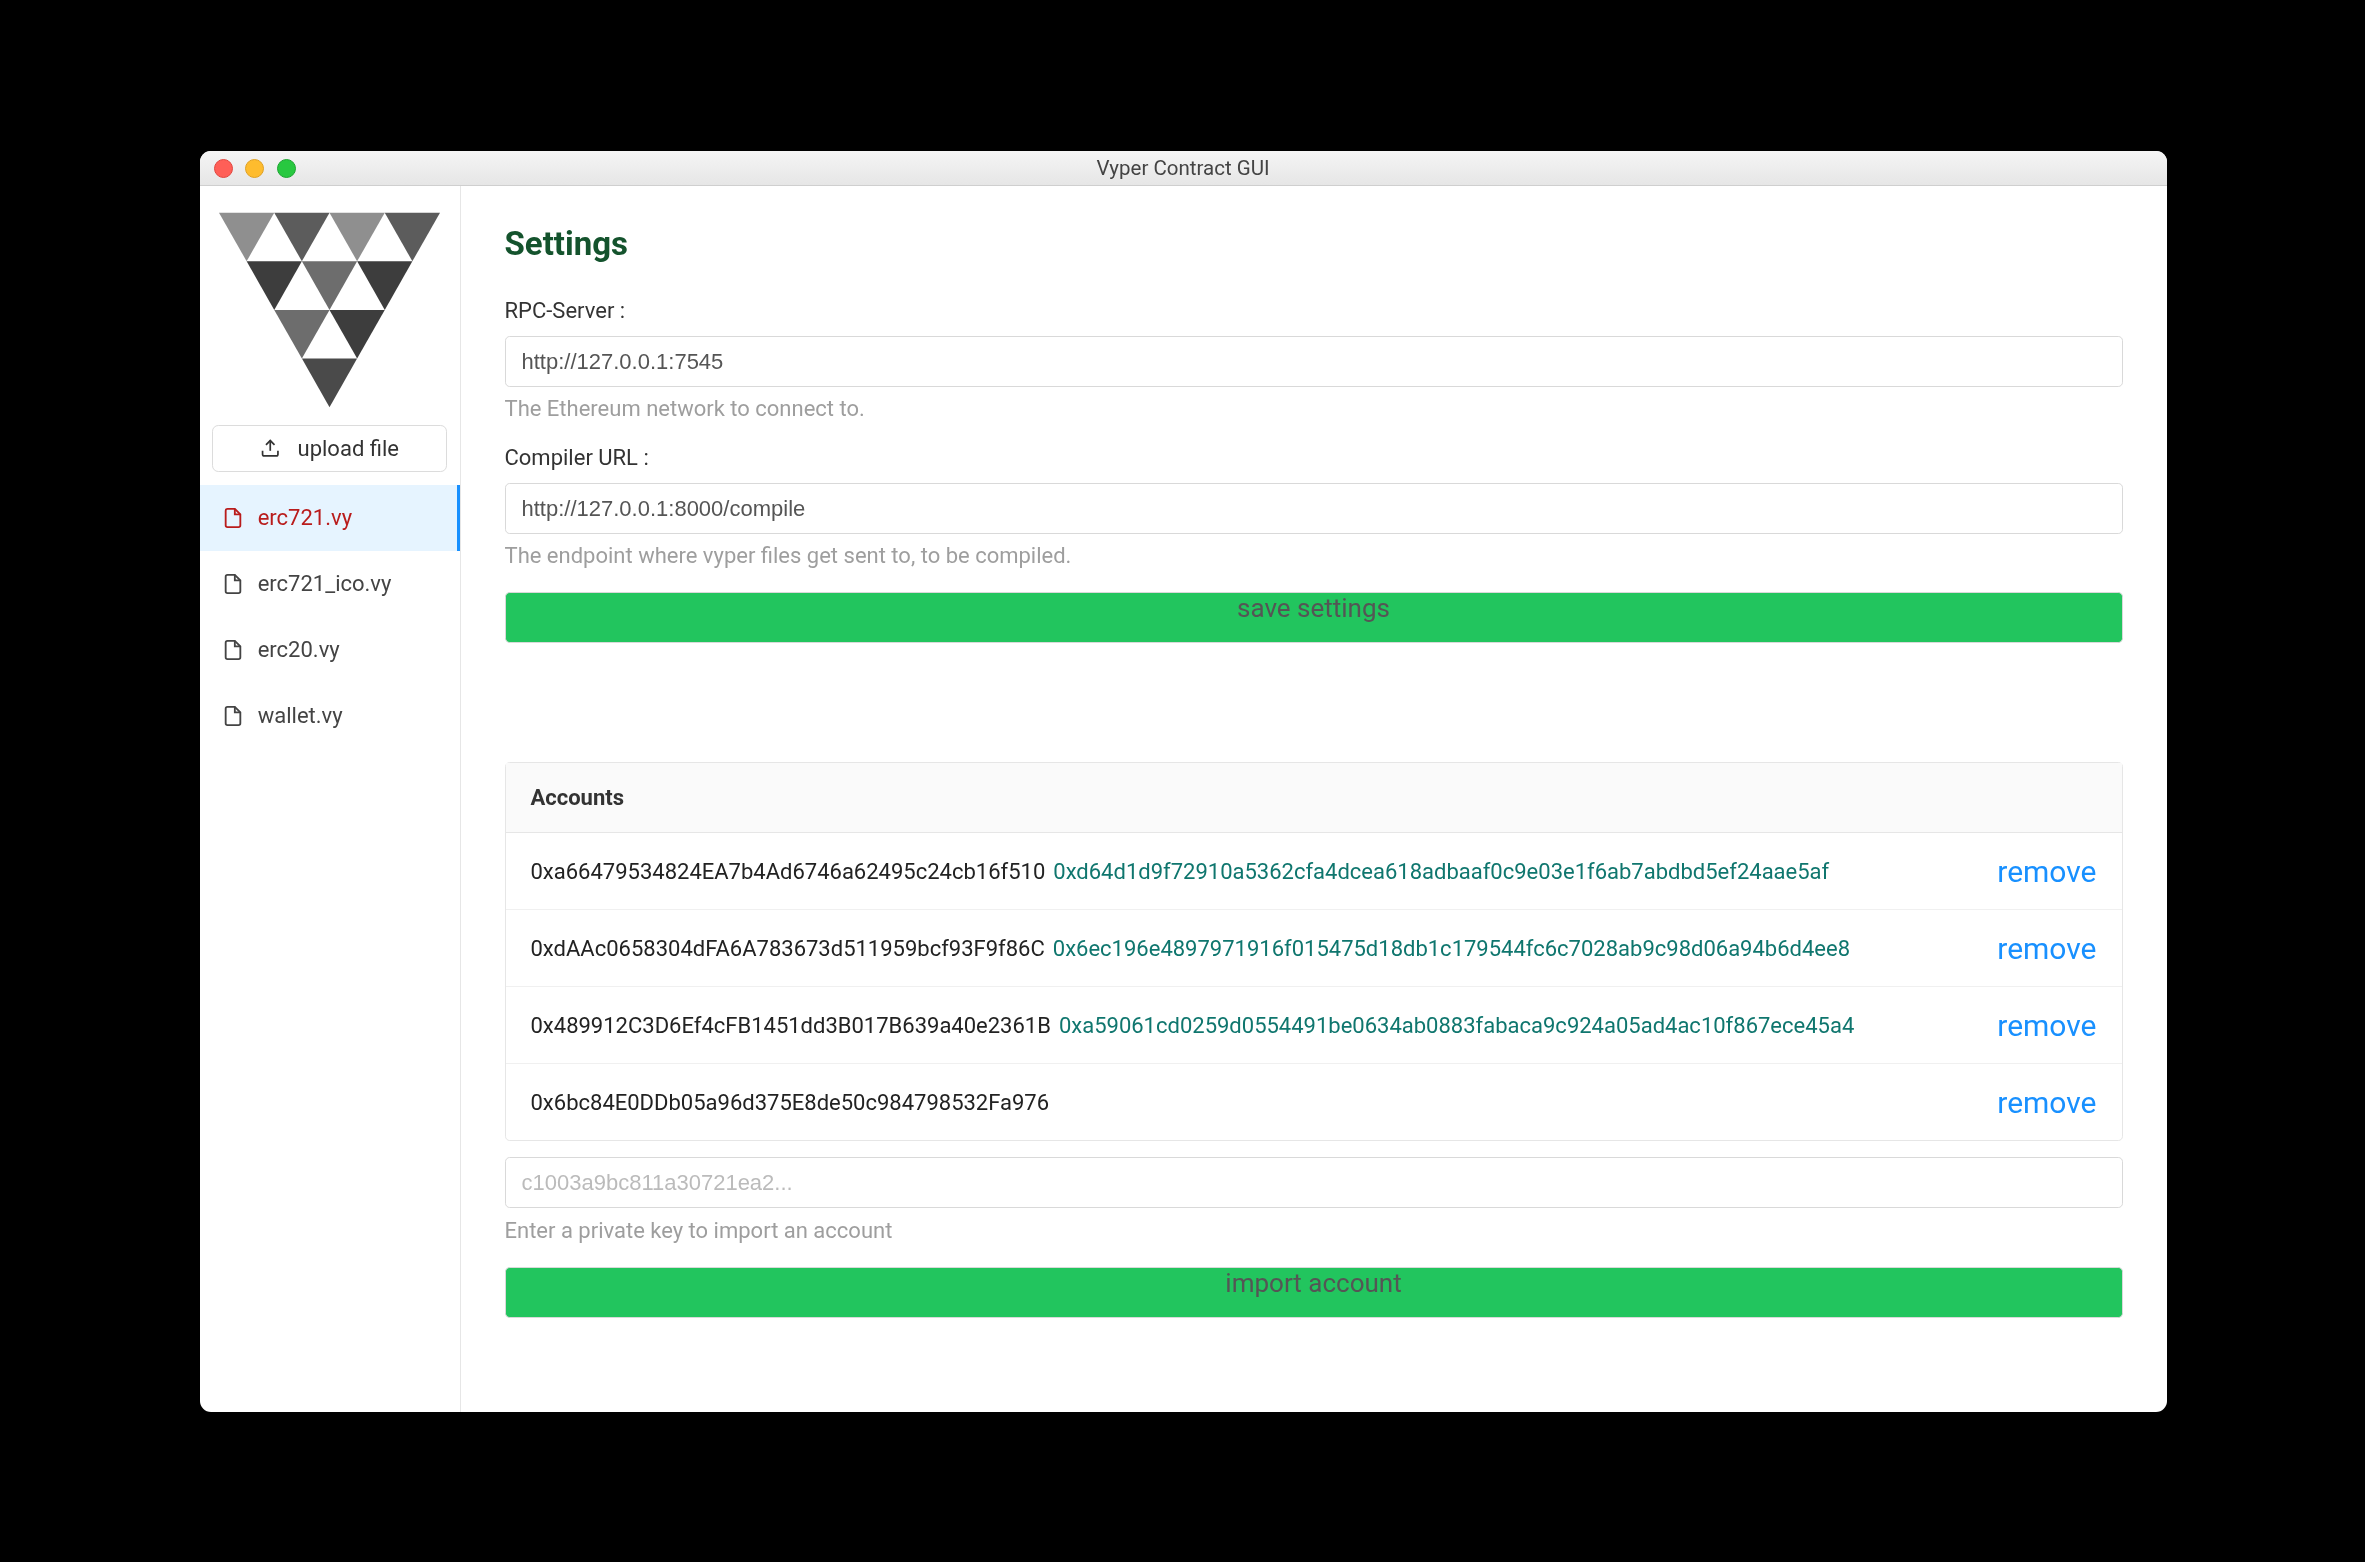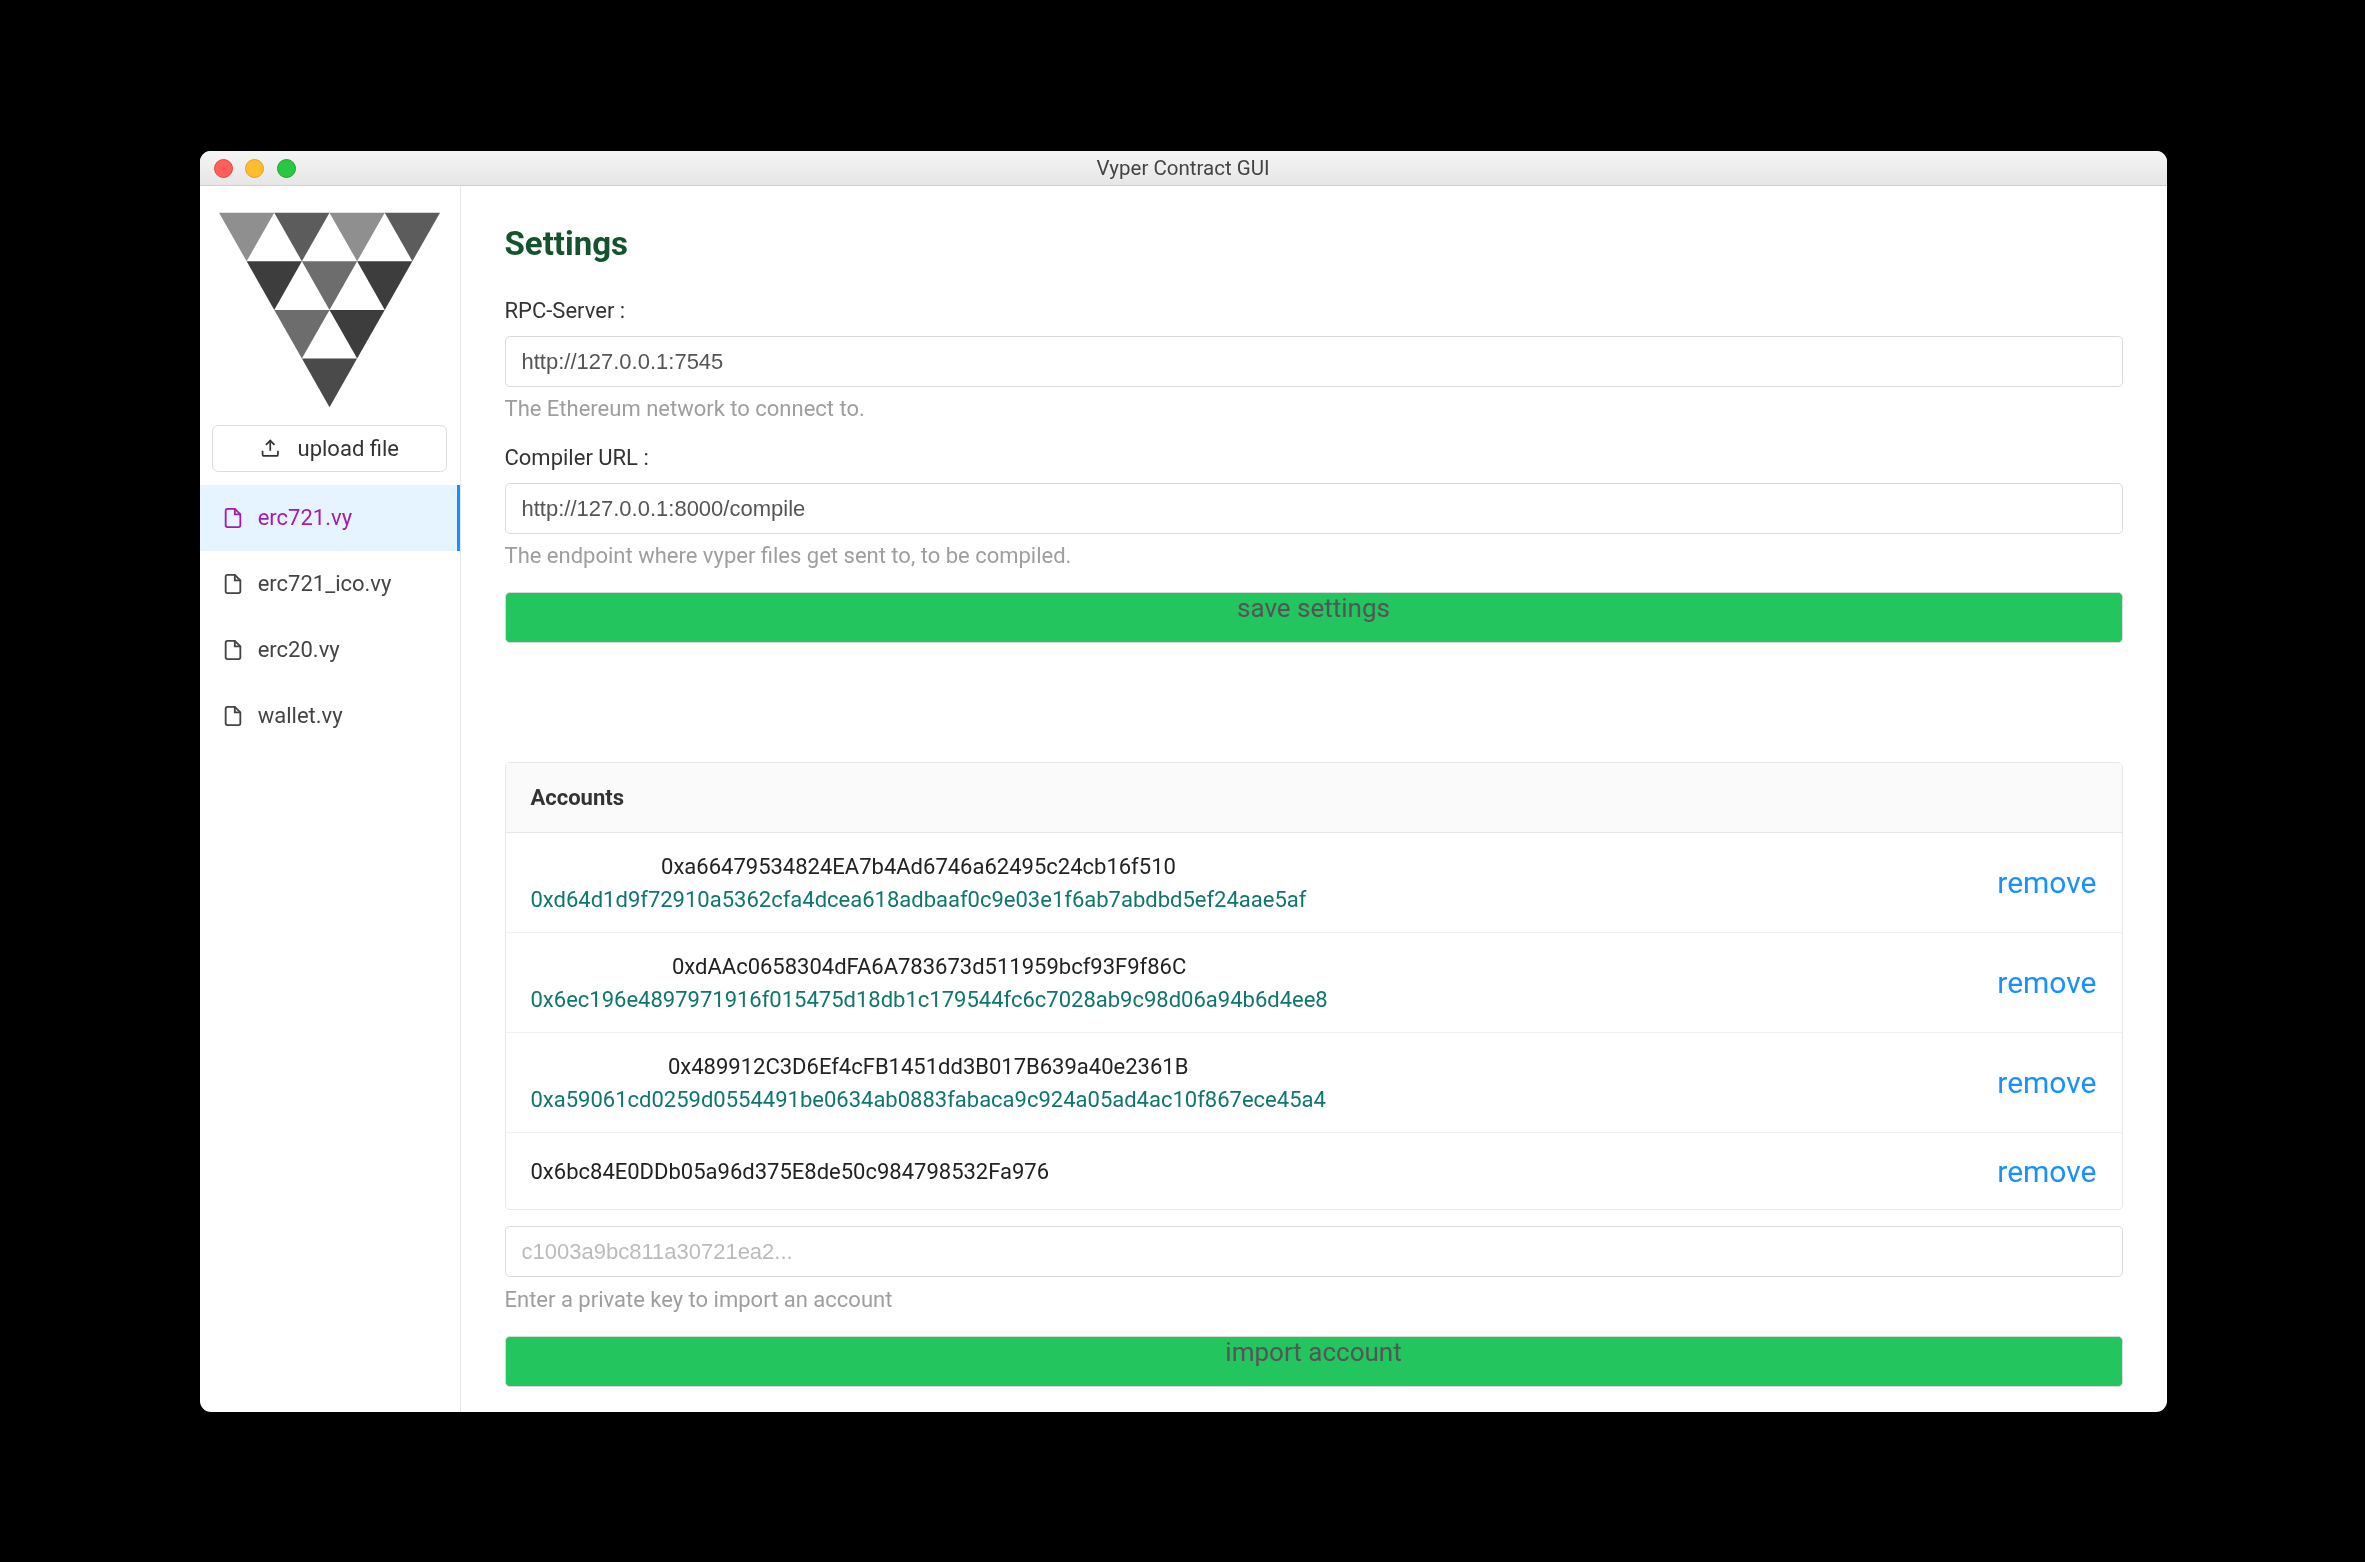--- a/index.html
+++ b/index.html
@@ -46,21 +46,21 @@
     height: 47px; border:0.8px solid #dcdcdc; border-radius:6.3px; margin: 0 12.6px 12.6px 12.6px;
     display:flex; align-items:center; justify-content:center; gap:17px;
     font-size:22px; color:#333; cursor:pointer;
   }
   .file-list { display:flex; flex-direction:column; }
   .file-item {
     height: 66px; display:flex; align-items:center; gap:14.2px; padding:0 22px;
     font-size:22px; color:#444; cursor:pointer;
   }
   .file-item.active {
-    background:#e6f4ff; color:#a21caf; border-right:3.2px solid #1890ff;
+    background:#e6f4ff; color:#b91c1c; border-right:3.2px solid #1890ff;
   }
   .file-item svg { width:22px; height:22px; }
 
   .main { flex:1; overflow:auto; padding: 38px 44px; }
   .main h1 { font-size:33px; font-weight:700; margin-bottom:35px; color:#14532d; }
   .form-label { font-size:22px; color:#333; margin-bottom:12.6px; display:block; }
   .text-input {
     width:100%; height:51px; border:0.8px solid #d9d9d9; border-radius:4.7px;
     padding:0 16px; font-size:22px; color:#555; background:#fff;
     line-height:51px;
@@ -72,21 +72,21 @@
     display:flex; align-items:flex-start; justify-content:center;
     font-size:26px; color:#555; cursor:pointer; background:#22c55e;
   }
   .section { border:0.8px solid #e6e6e6; border-radius:4.7px; margin-top:119px; }
   .section-header { padding:22px 25px; font-weight:700; font-size:22px; background:#fafafa; border-bottom:0.8px solid #e6e6e6; }
   .acct {
     display:flex; align-items:center; justify-content:space-between;
     padding:20.5px 25px; border-bottom:0.8px solid #f0f0f0;
   }
   .acct:last-child{border-bottom:none;}
-  .acct-left{display:flex;flex-direction:column;gap:8px;align-items:center;}
+  .acct-left{display:flex;flex-direction:row;gap:8px;}
   .acct-addr{font-size:22px;color:#222;font-weight:400;}
   .acct-pk{font-size:22px;color:#0f766e;}
   .acct-remove{color:#1890ff;font-size:30px;cursor:pointer;}
   .spacer{height:16px;}
 </style>
 </head>
 <body>
 
 <div class="window">
   <div class="titlebar">

